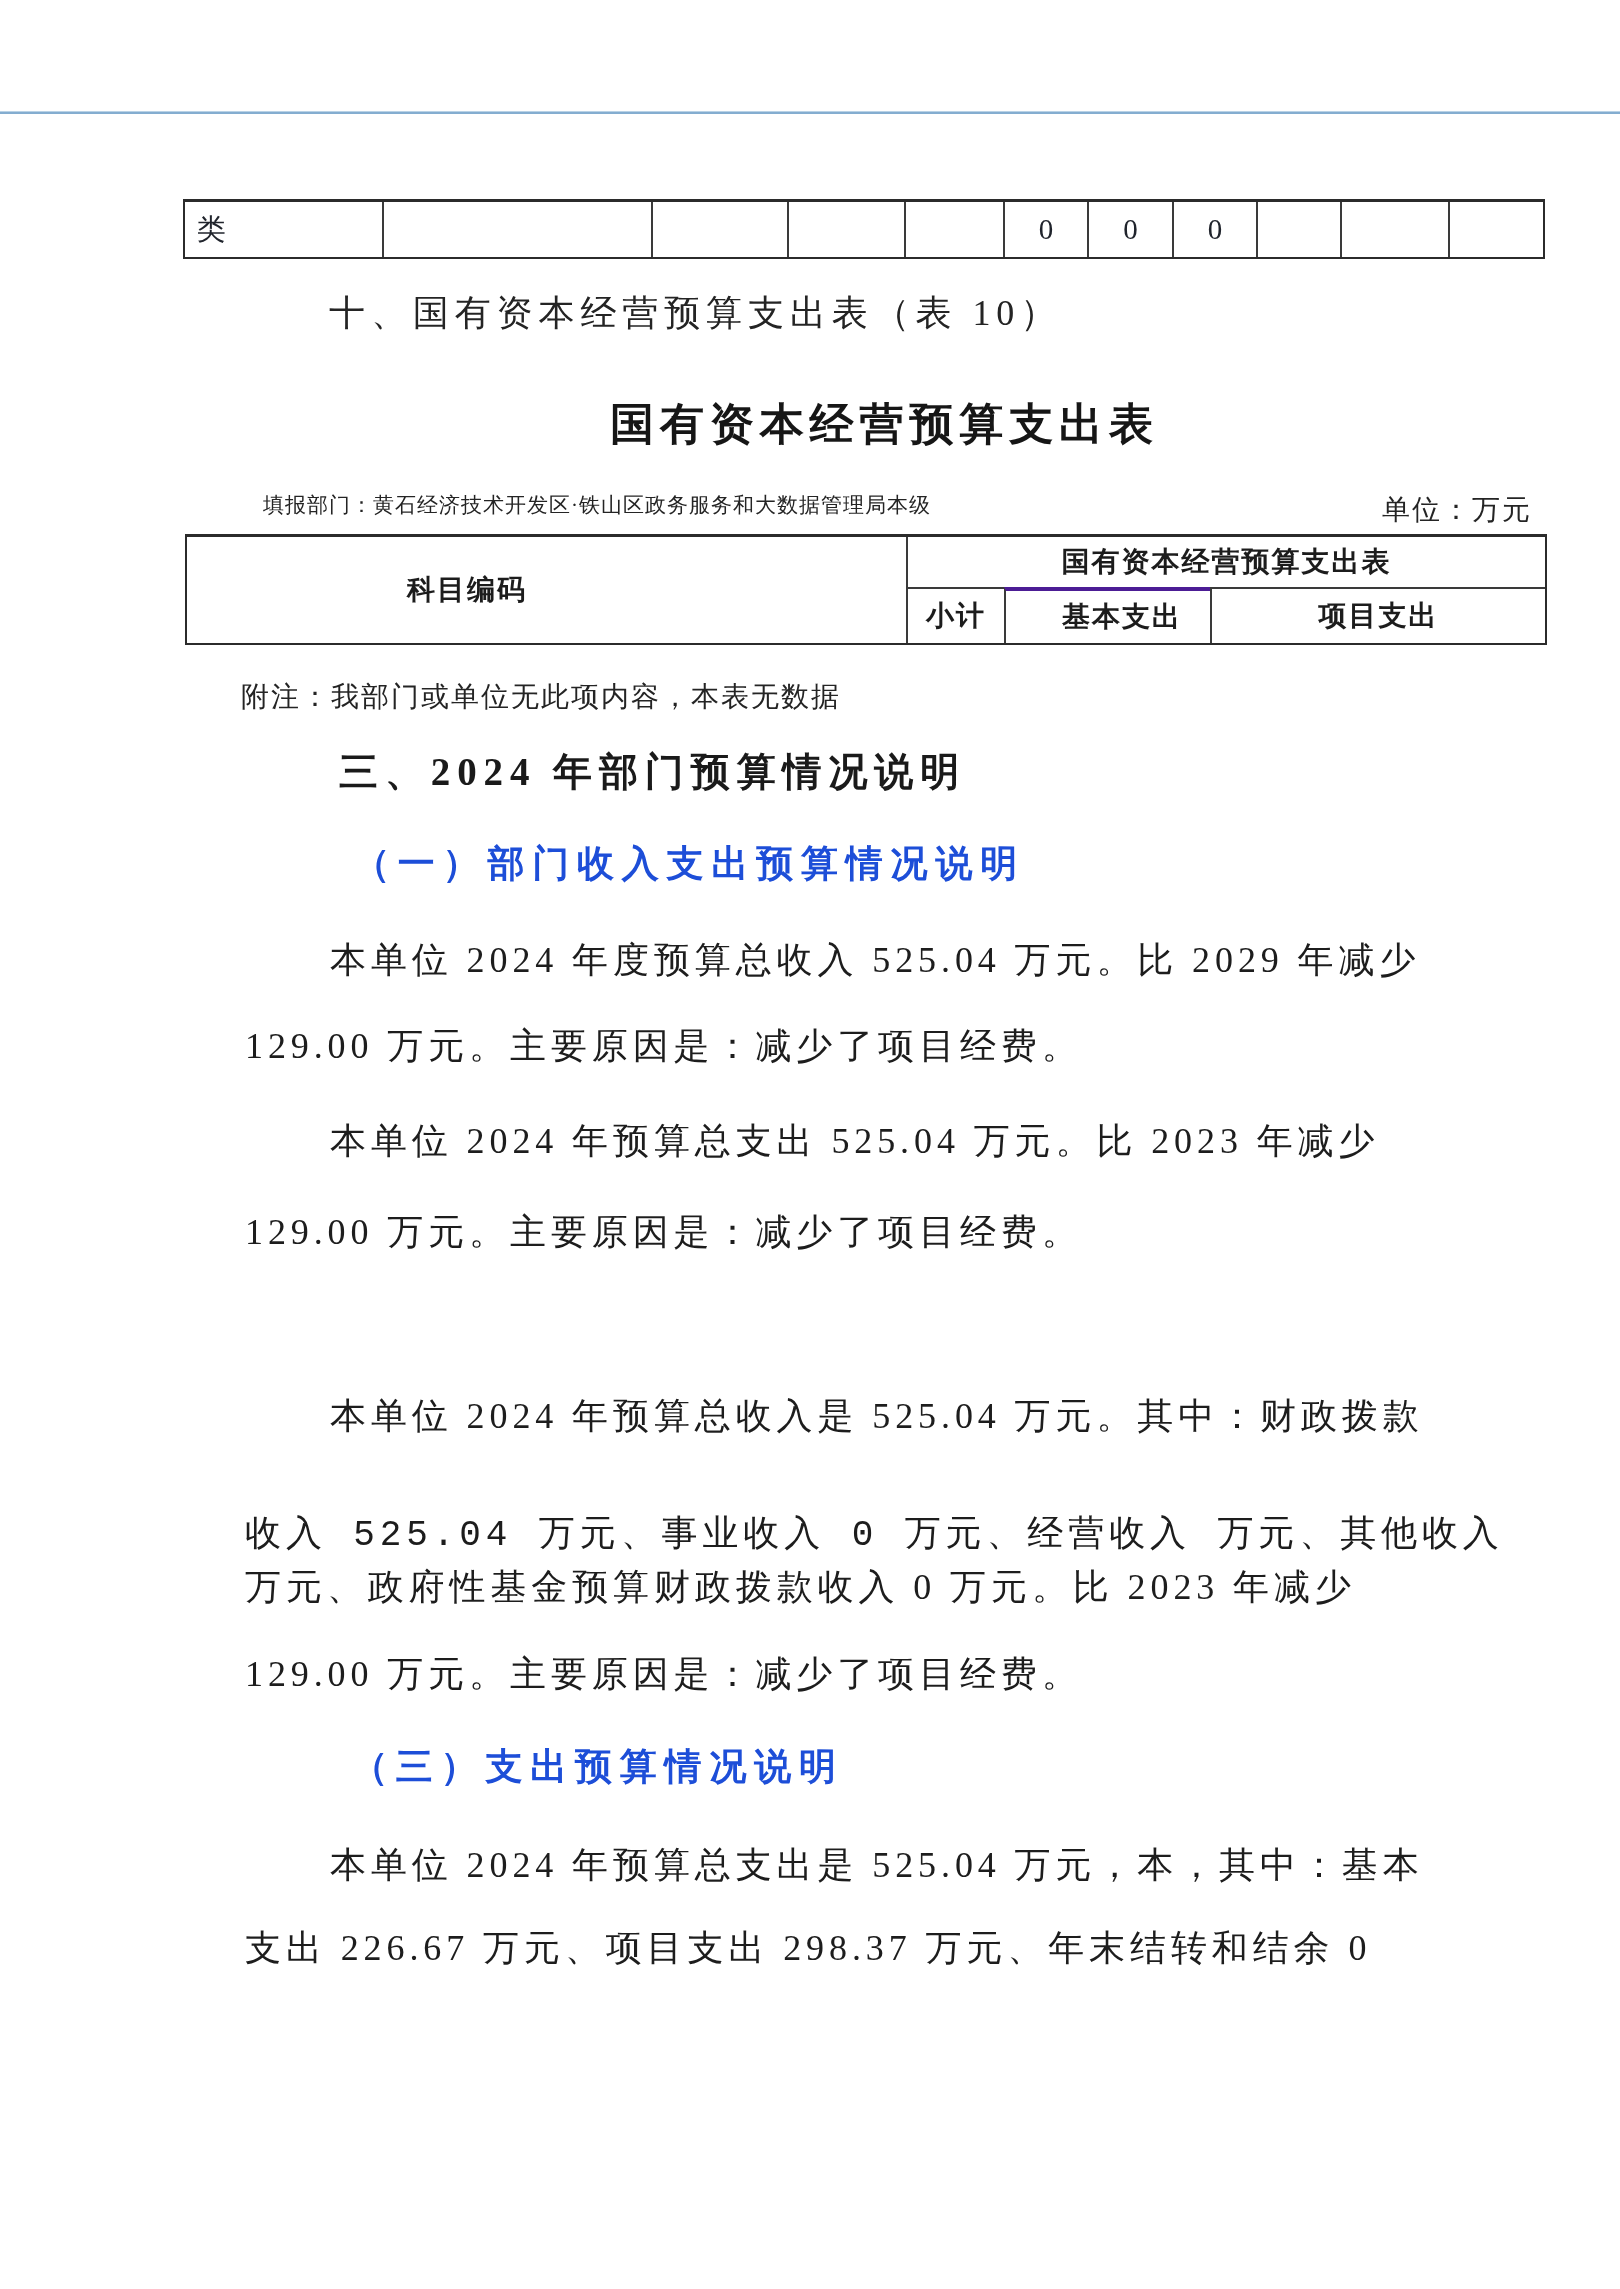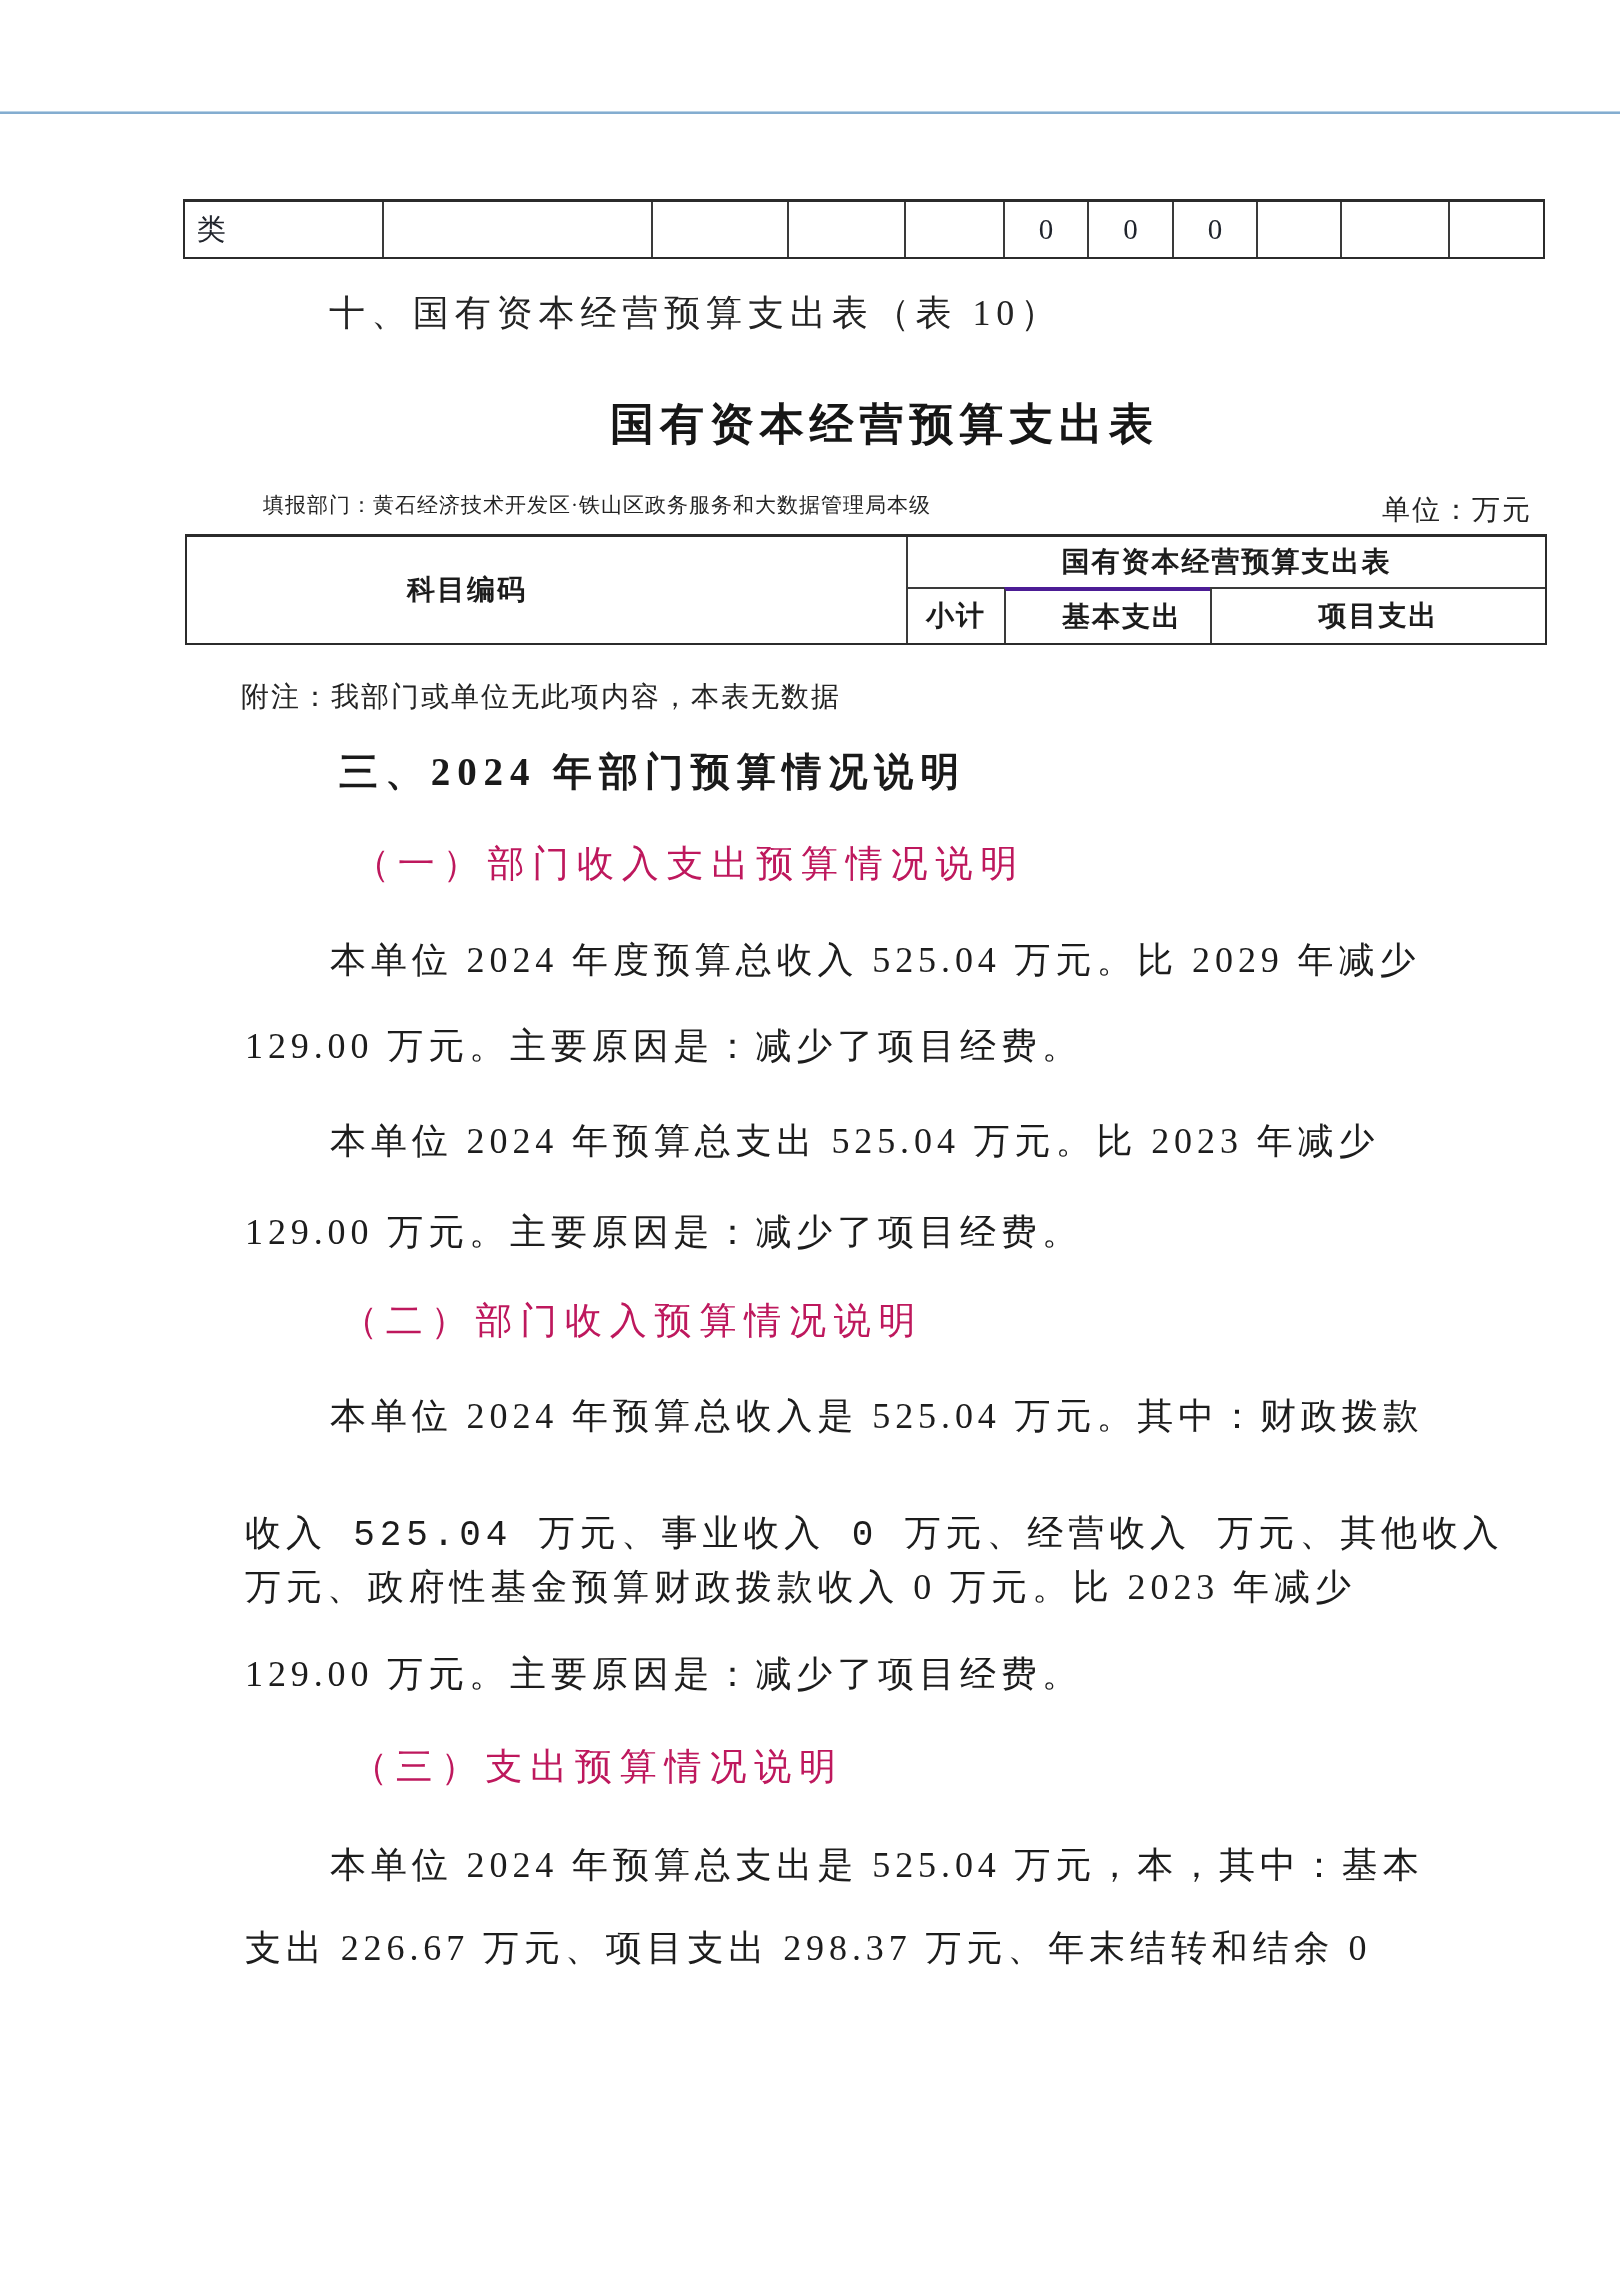--- a/index.html
+++ b/index.html
@@ -70,21 +70,21 @@
   .note{
     position:absolute;left:241px;top:678px;
     font-size:28px;letter-spacing:2px;color:#242424;white-space:nowrap;
   }
   .h-main{
     position:absolute;left:339px;top:745px;
     font-size:39px;font-weight:bold;letter-spacing:6.9px;white-space:nowrap;color:#1a1a1a;
   }
   .h-sub{
     position:absolute;
-    font-size:37px;font-weight:normal;letter-spacing:7.8px;white-space:nowrap;color:#be185d;
+    font-size:37px;font-weight:bold;letter-spacing:7.8px;white-space:nowrap;color:#1d4ed8;
   }
   .h-sub1{left:353px;top:839px;}
   .h-sub2{left:341px;top:1296px;}
   .h-sub3{left:351px;top:1742px;}
   .bline{
     position:absolute;
     font-size:36px;letter-spacing:4.9px;line-height:1.2;white-space:nowrap;color:#1d1d1d;
   }
   .indent{left:330px;}
   .flush{left:245px;}
@@ -132,21 +132,20 @@
 
   <div class="h-main">三、2024 年部门预算情况说明</div>
 
   <div class="h-sub h-sub1">（一）部门收入支出预算情况说明</div>
 
   <div class="bline indent bl0">本单位 2024 年度预算总收入 525.04 万元。比 2029 年减少</div>
   <div class="bline flush  bl1">129.00 万元。主要原因是：减少了项目经费。</div>
   <div class="bline indent bl2">本单位 2024 年预算总支出 525.04 万元。比 2023 年减少</div>
   <div class="bline flush  bl3">129.00 万元。主要原因是：减少了项目经费。</div>
 
-  <div class="h-sub h-sub2">（二）部门收入预算情况说明</div>
 
   <div class="bline indent bl4">本单位 2024 年预算总收入是 525.04 万元。其中：财政拨款</div>
   <div class="bline flush  bl5">收入 525.04 万元、事业收入 0 万元、经营收入 万元、其他收入</div>
   <div class="bline flush  bl6">万元、政府性基金预算财政拨款收入 0 万元。比 2023 年减少</div>
   <div class="bline flush  bl7">129.00 万元。主要原因是：减少了项目经费。</div>
 
   <div class="h-sub h-sub3">（三）支出预算情况说明</div>
 
   <div class="bline indent bl8">本单位 2024 年预算总支出是 525.04 万元，本，其中：基本</div>
   <div class="bline flush  bl9">支出 226.67 万元、项目支出 298.37 万元、年末结转和结余 0</div>

